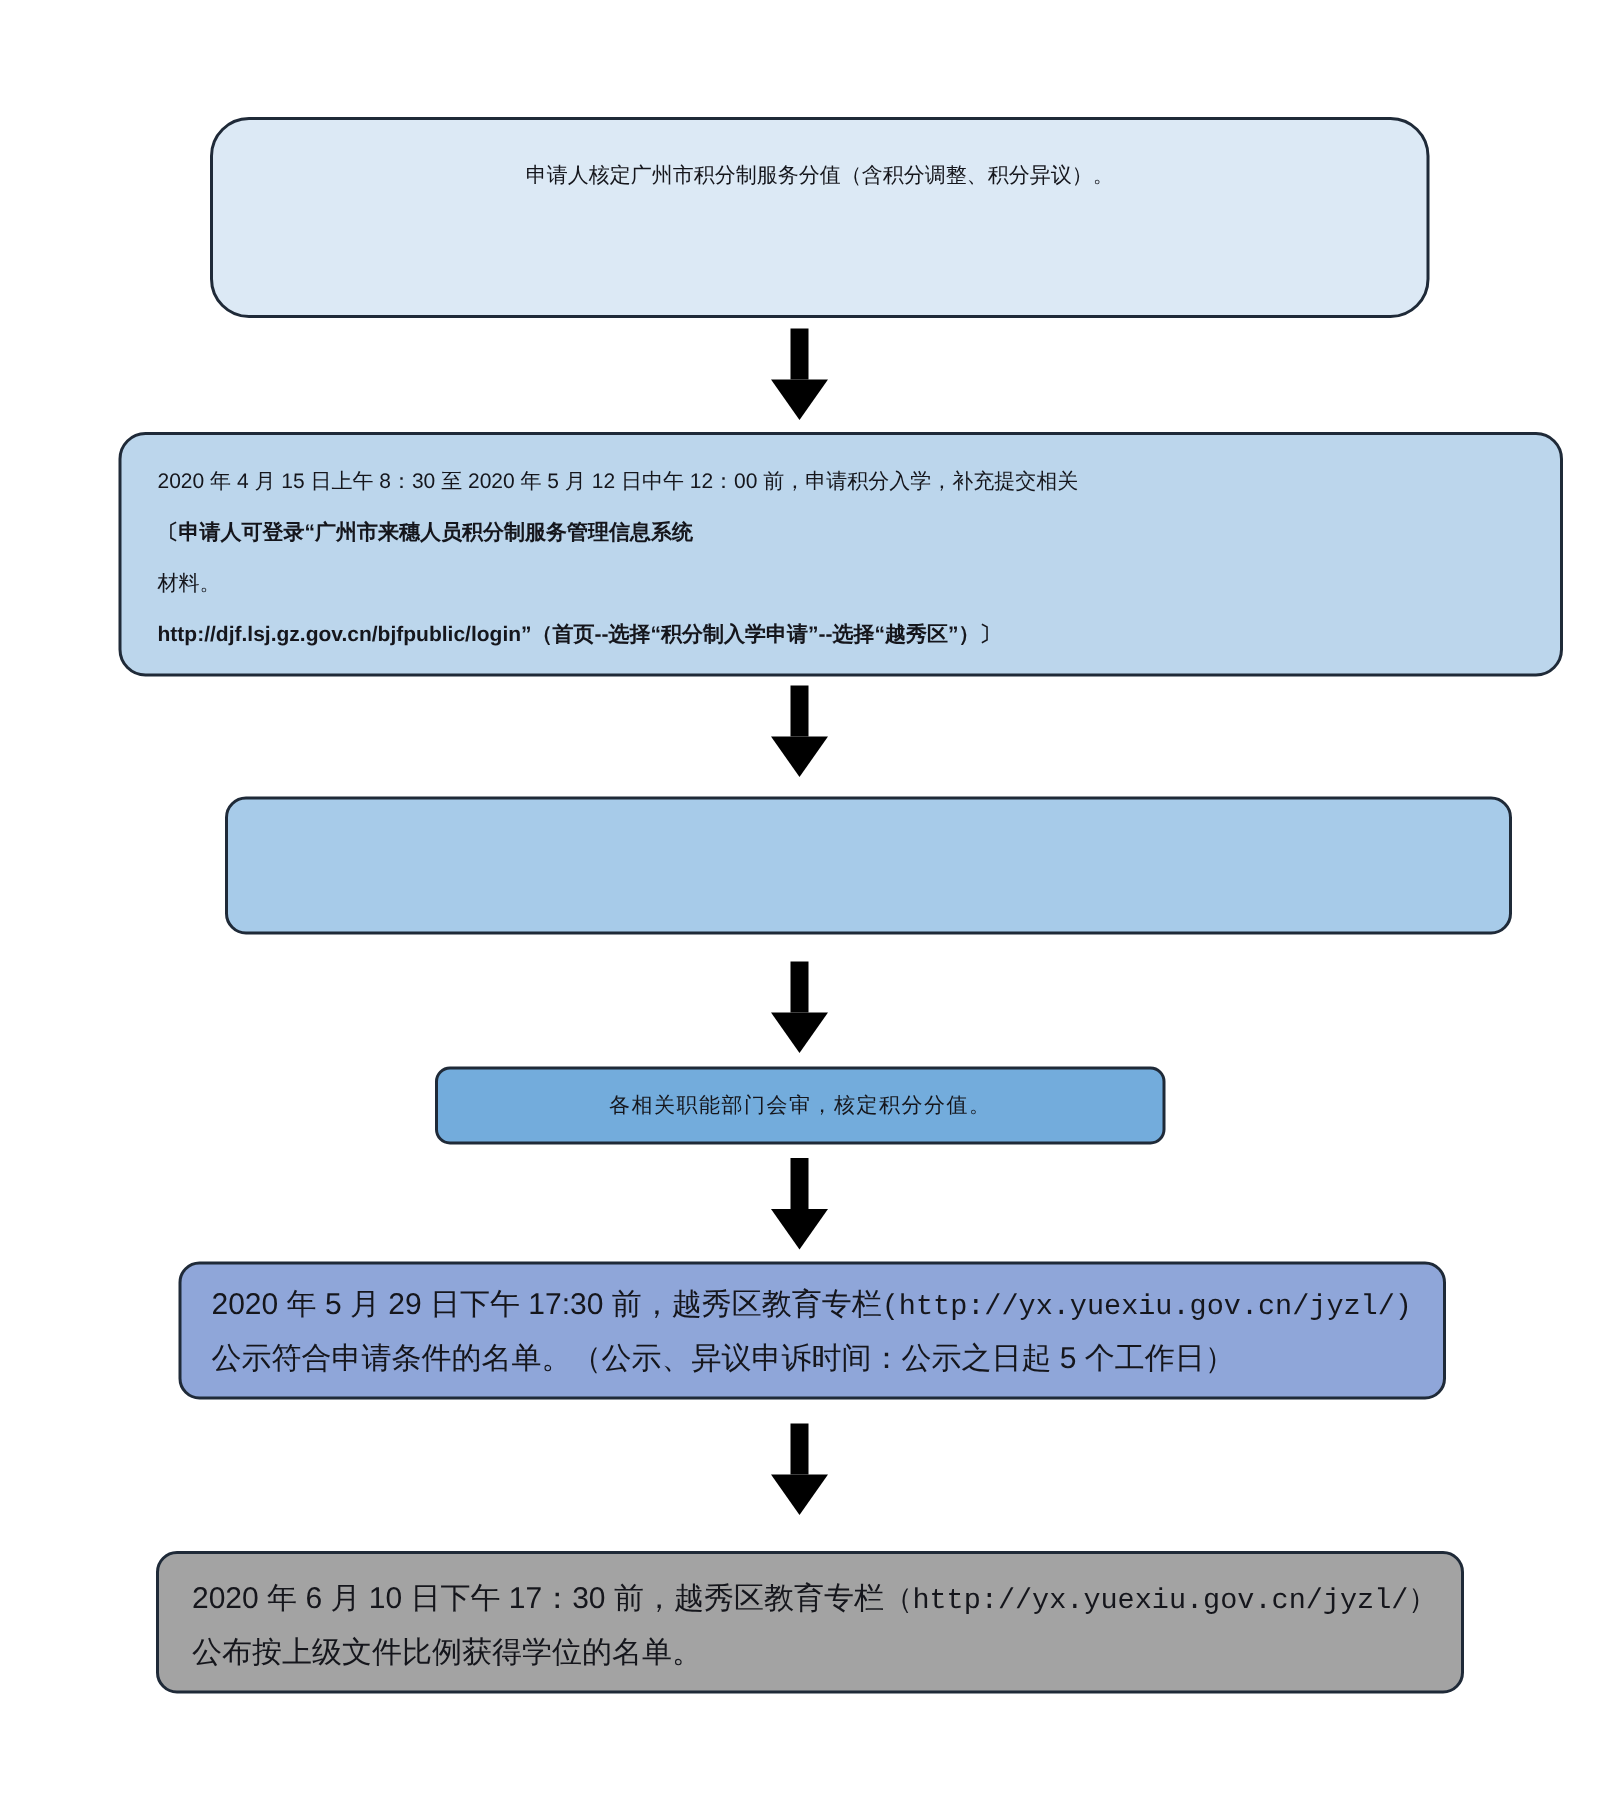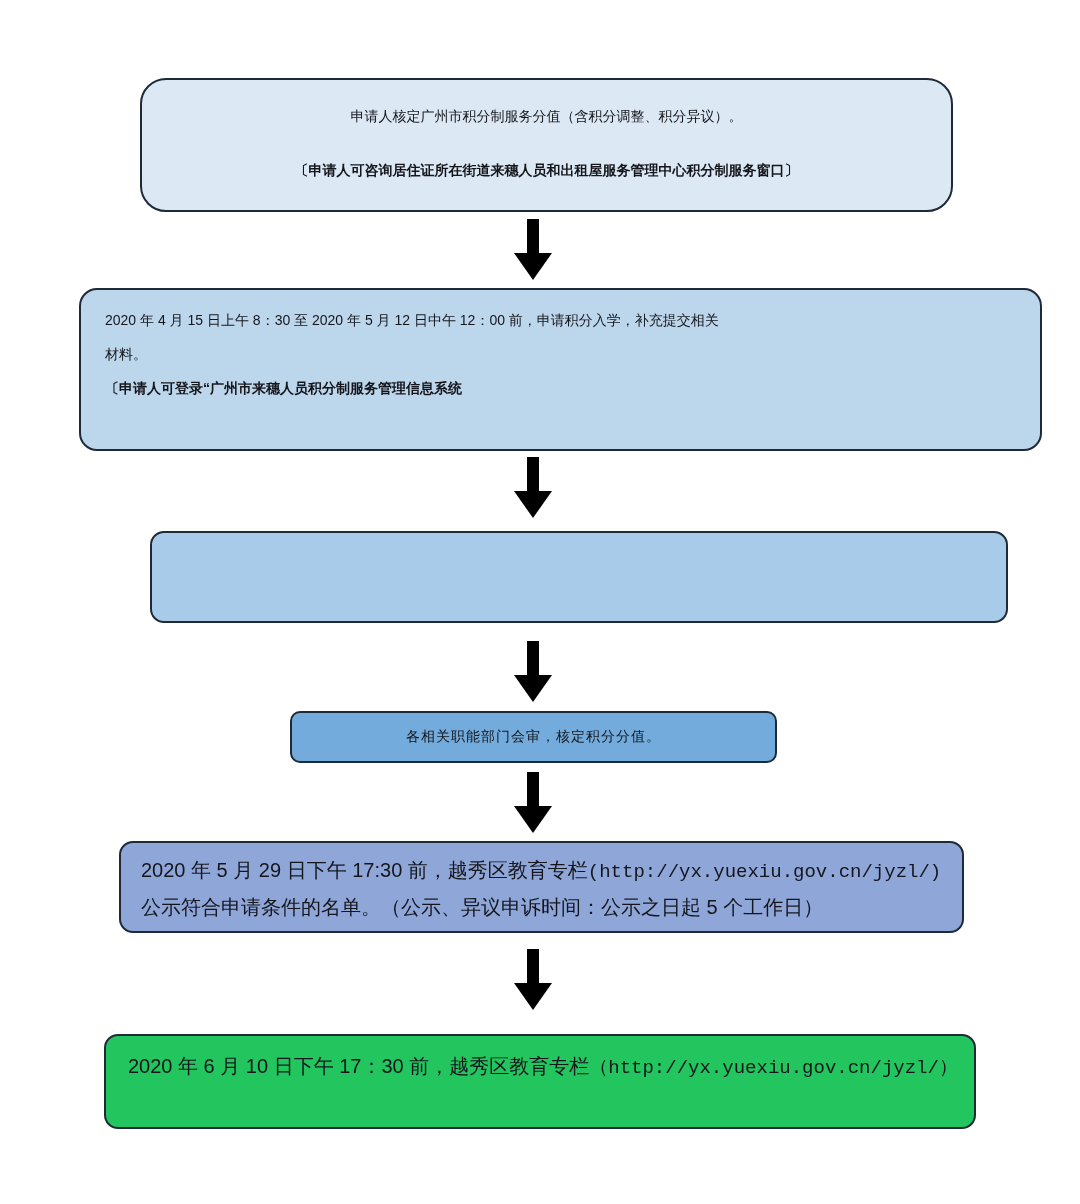--- a/index.html
+++ b/index.html
@@ -97,32 +97,32 @@
   .a4 { top: 772px; }
   .a5 { top: 949px; }
 </style>
 </head>
 <body>
 
 <div class="canvas">
 
   <div class="box s1" style="background: rgb(220, 233, 245); border-color: rgb(31, 42, 56);">
     <div class="line">申请人核定广州市积分制服务分值（含积分调整、积分异议）。</div>
-    <div class="line semibold">〔申请人可咨询居住证所在街道来穗人员和出租屋服务管理中心积分制服务窗口〕</div>
   </div>
 
   <div class="arrow a1">
     <div class="stem" style="background: rgb(0, 0, 0);"></div>
     <div class="head" style="border-top-color: rgb(0, 0, 0);"></div>
   </div>
 
   <div class="box s2" style="background: rgb(188, 214, 236); border-color: rgb(31, 42, 56); margin-left: 12px;">
     <div class="line">2020 年 4 月 15 日上午 8：30 至 2020 年 5 月 12 日中午 12：00 前，申请积分入学，补充提交相关</div>
+    <div class="line semibold">〔申请人可登录“广州市来穗人员积分制服务管理信息系统</div>
     <div class="line">材料。</div>
-    <div class="line semibold">〔申请人可登录“广州市来穗人员积分制服务管理信息系统</div>
+    <div class="line semibold">http://djf.lsj.gz.gov.cn/bjfpublic/login”（首页--选择“积分制入学申请”--选择“越秀区”）〕</div>
   </div>
 
   <div class="arrow a2">
     <div class="stem" style="background: rgb(0, 0, 0);"></div>
     <div class="head" style="border-top-color: rgb(0, 0, 0);"></div>
   </div>
 
   <div class="box s3" style="background: rgb(167, 203, 233); border-color: rgb(31, 42, 56);">
   </div>
 
@@ -143,17 +143,18 @@
   <div class="box s5" style="background: rgb(143, 166, 217); border-color: rgb(31, 42, 56);">
     <div class="line"><span>2020 年 5 月 29 日下午 17:30 前，越秀区教育专栏</span><span class="mono-url">(http://yx.yuexiu.gov.cn/jyzl/)</span></div>
     <div class="line">公示符合申请条件的名单。（公示、异议申诉时间：公示之日起 5 个工作日）</div>
   </div>
 
   <div class="arrow a5">
     <div class="stem" style="background: rgb(0, 0, 0);"></div>
     <div class="head" style="border-top-color: rgb(0, 0, 0);"></div>
   </div>
 
-  <div class="box s6" style="background: #22c55e; border-color: rgb(31, 42, 56);">
+  <div class="box s6" style="background: #a3a3a3; border-color: rgb(31, 42, 56);">
     <div class="line"><span>2020 年 6 月 10 日下午 17：30 前，越秀区教育专栏</span><span class="mono-url">（http://yx.yuexiu.gov.cn/jyzl/）</span></div>
+    <div class="line">公布按上级文件比例获得学位的名单。</div>
   </div>
 
 </div>
 
 </body></html>

